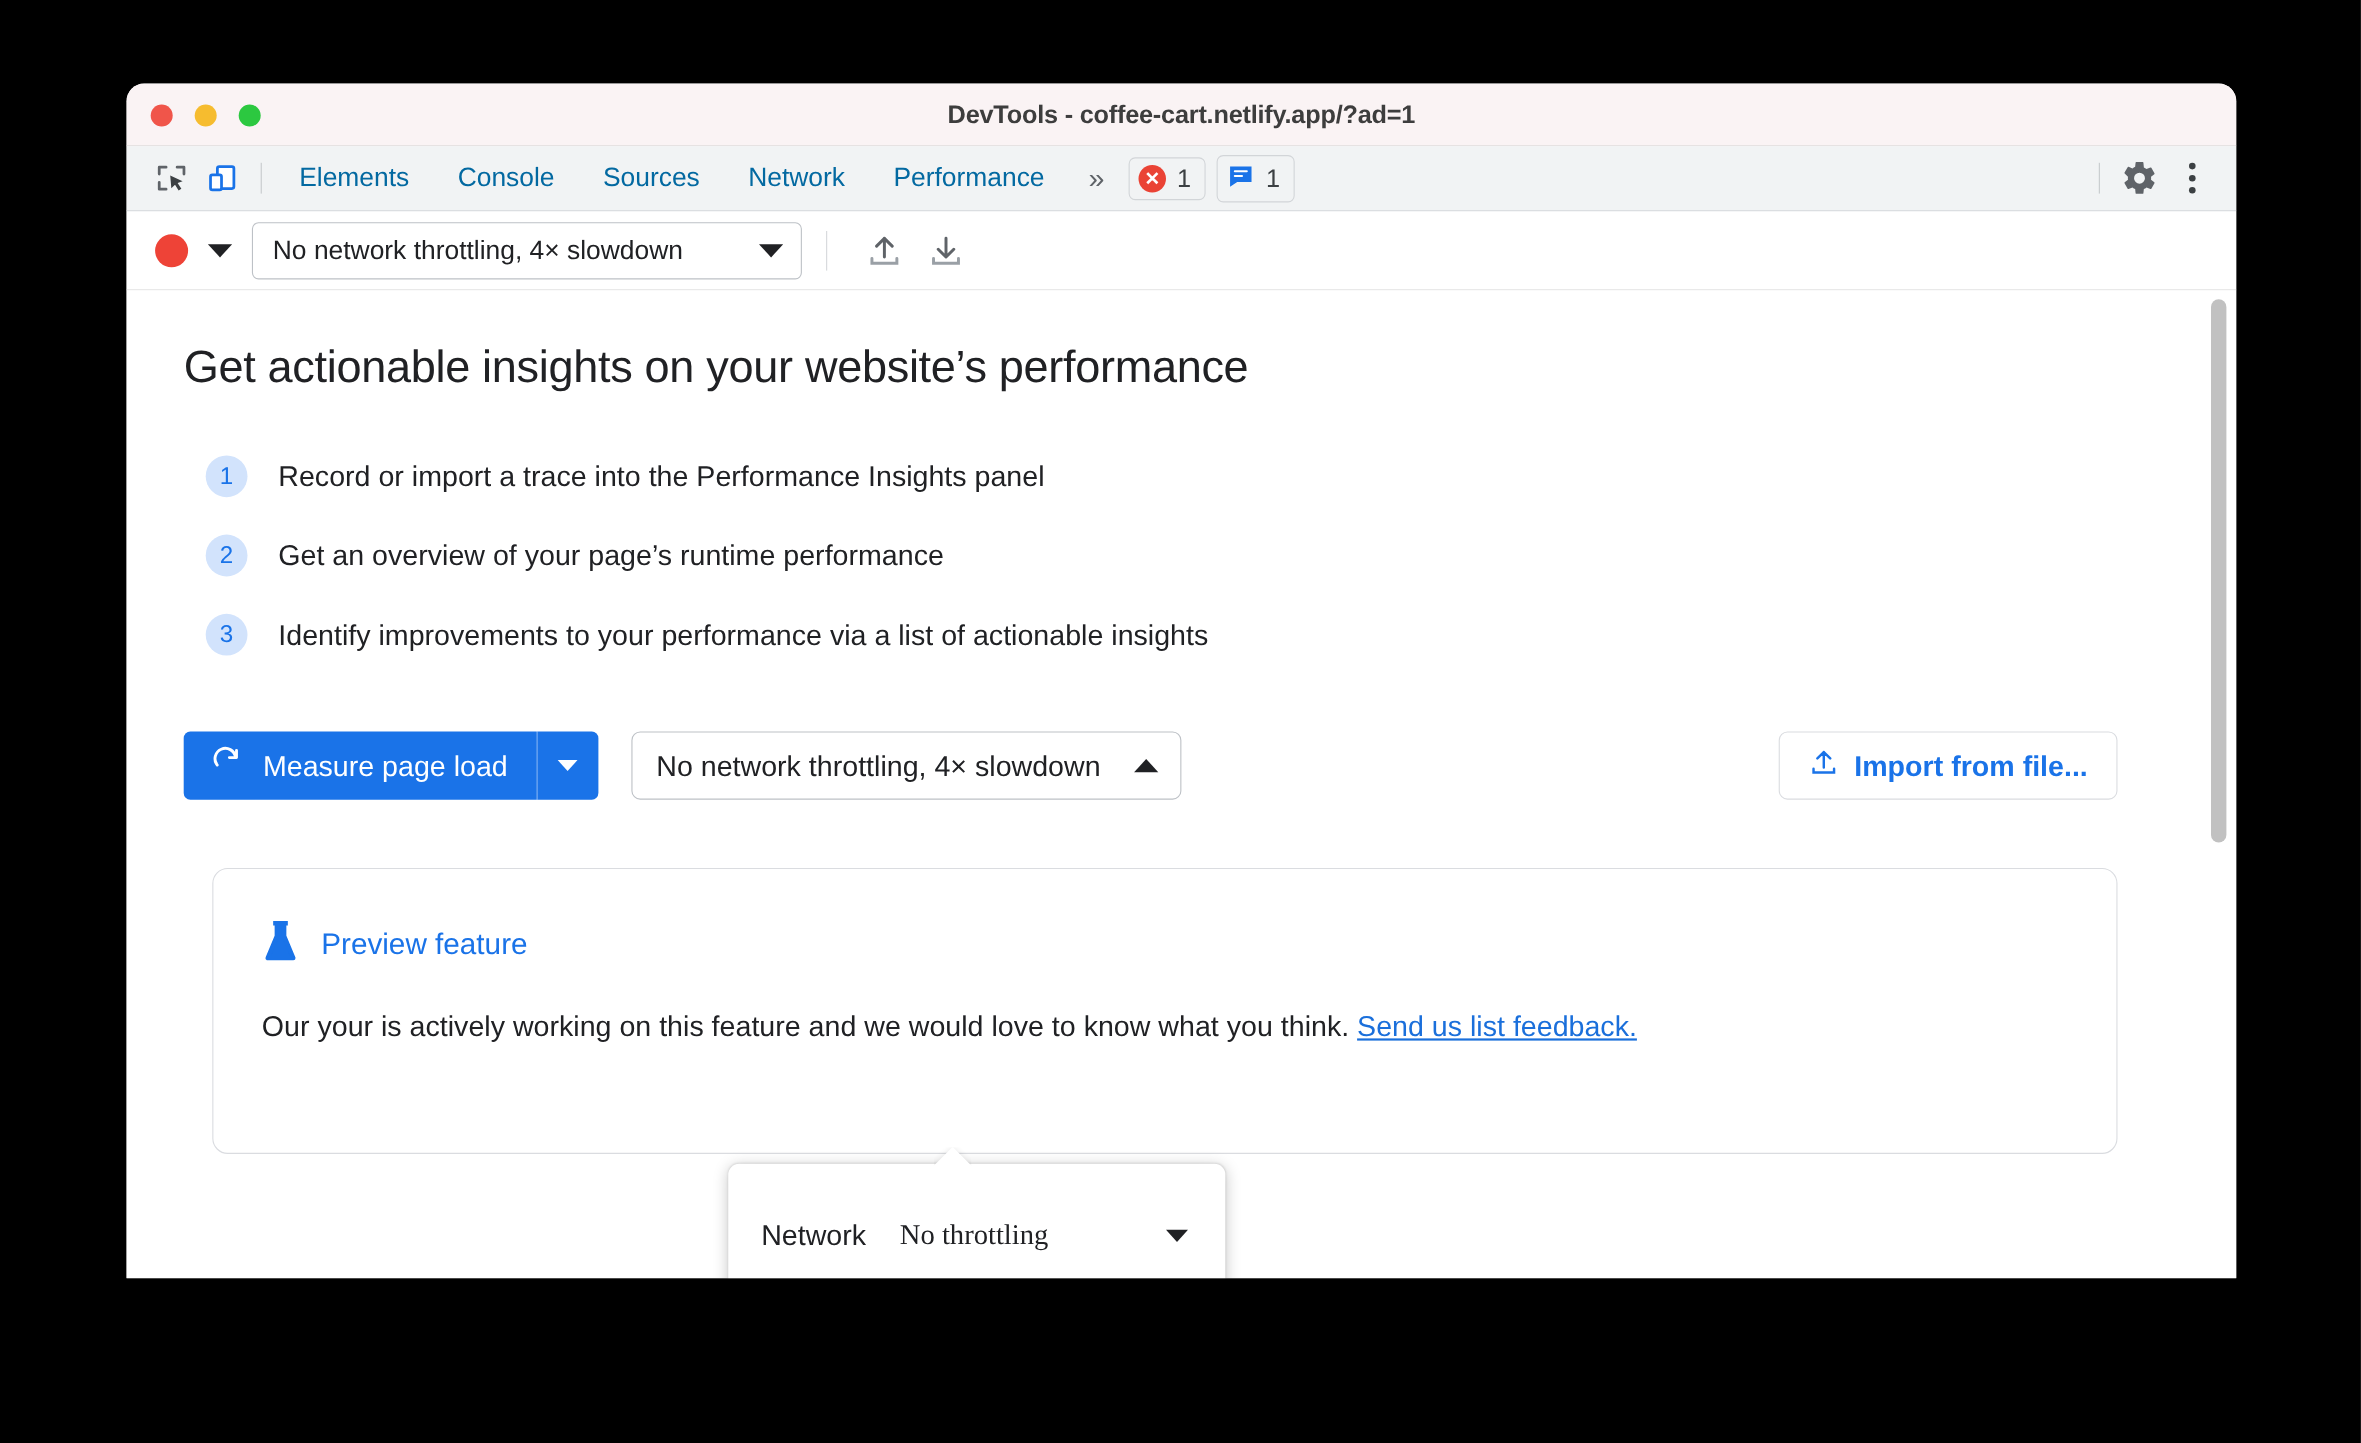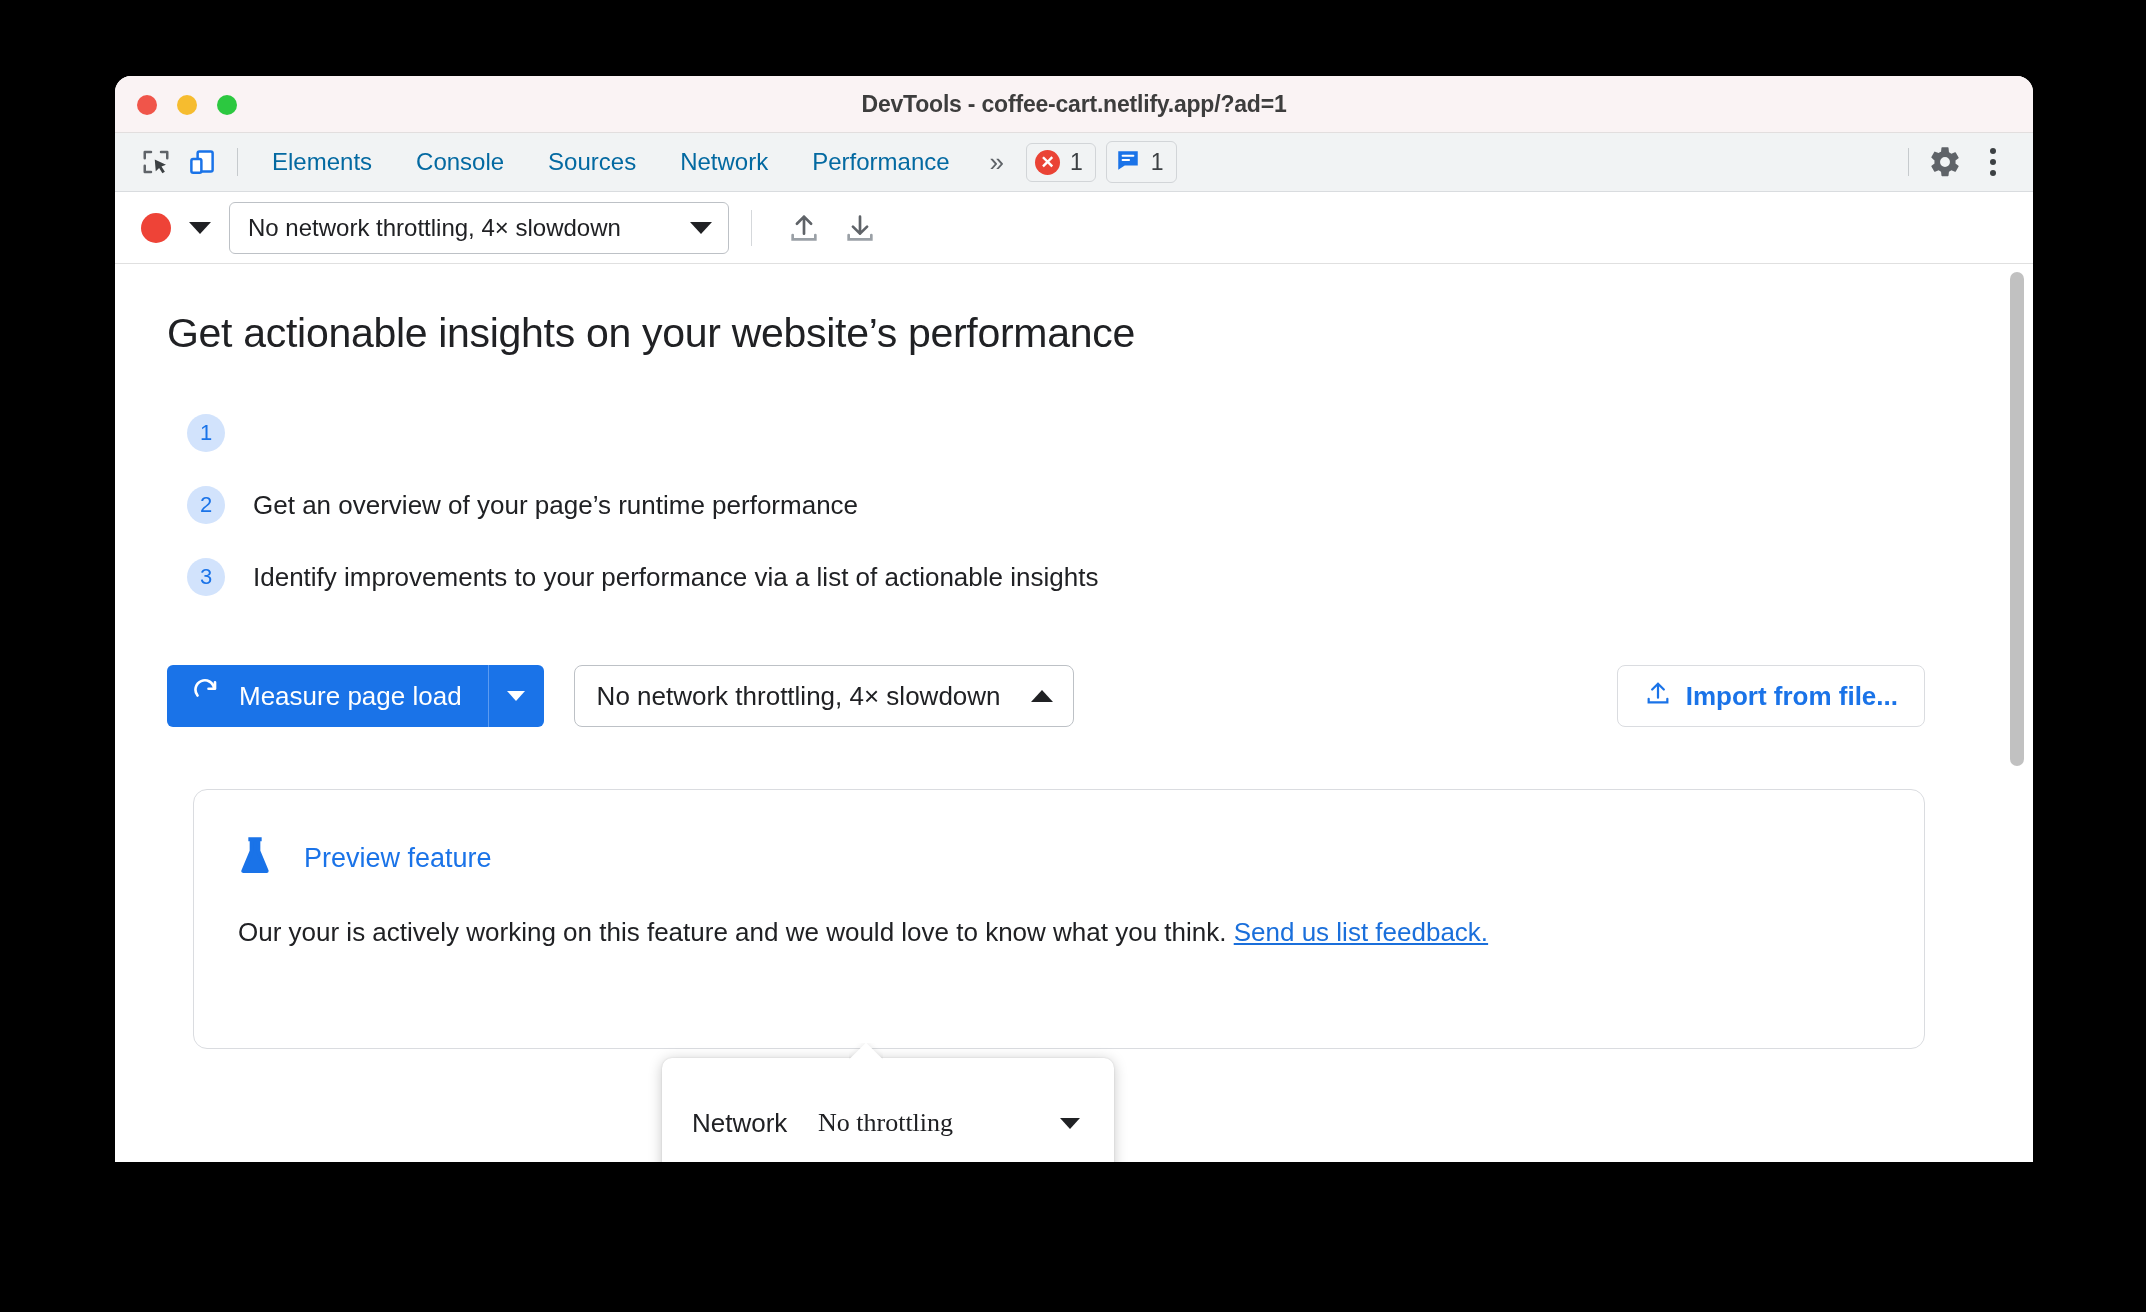--- a/index.html
+++ b/index.html
@@ -179,21 +179,21 @@
     background: #fff;
   }
 
   
   .preview-card {
     margin: 62px 108px 0 26px;
     border: 1px solid #dadce0; border-radius: 14px;
     padding: 46px 44px 46px 44px;
     min-height: 260px;
   }
-  .preview-head { display: flex; align-items: center; gap: 32px; margin-bottom: 34px; }
+  .preview-head { display: flex; align-items: center; gap: 20px; margin-bottom: 34px; }
   .preview-head .label { font-size: 27px; color: #1a73e8; }
   .preview-body { font-size: 26px; color: #202124; line-height: 1.42; max-width: 1500px; }
   .preview-body a { color: #1a6fdb; text-decoration: underline; }
 
   
   .popup {
     position: absolute;
     left: 547px; top: 794px;
     width: 452px; height: 268px;
     background: #fff;
@@ -348,20 +348,21 @@
     </div>
 
     <div class="content">
       <div class="inner">
 
         <h1 class="headline">Get actionable insights on your website’s performance</h1>
 
         <div class="steps">
           <div class="step">
             <span class="step-num">1</span>
+            <span class="step-text">Record or import a trace into the Performance Insights panel</span>
           </div>
           <div class="step">
             <span class="step-num">2</span>
             <span class="step-text">Get an overview of your page’s runtime performance</span>
           </div>
           <div class="step">
             <span class="step-num">3</span>
             <span class="step-text">Identify improvements to your performance via a list of actionable insights</span>
           </div>
         </div>

